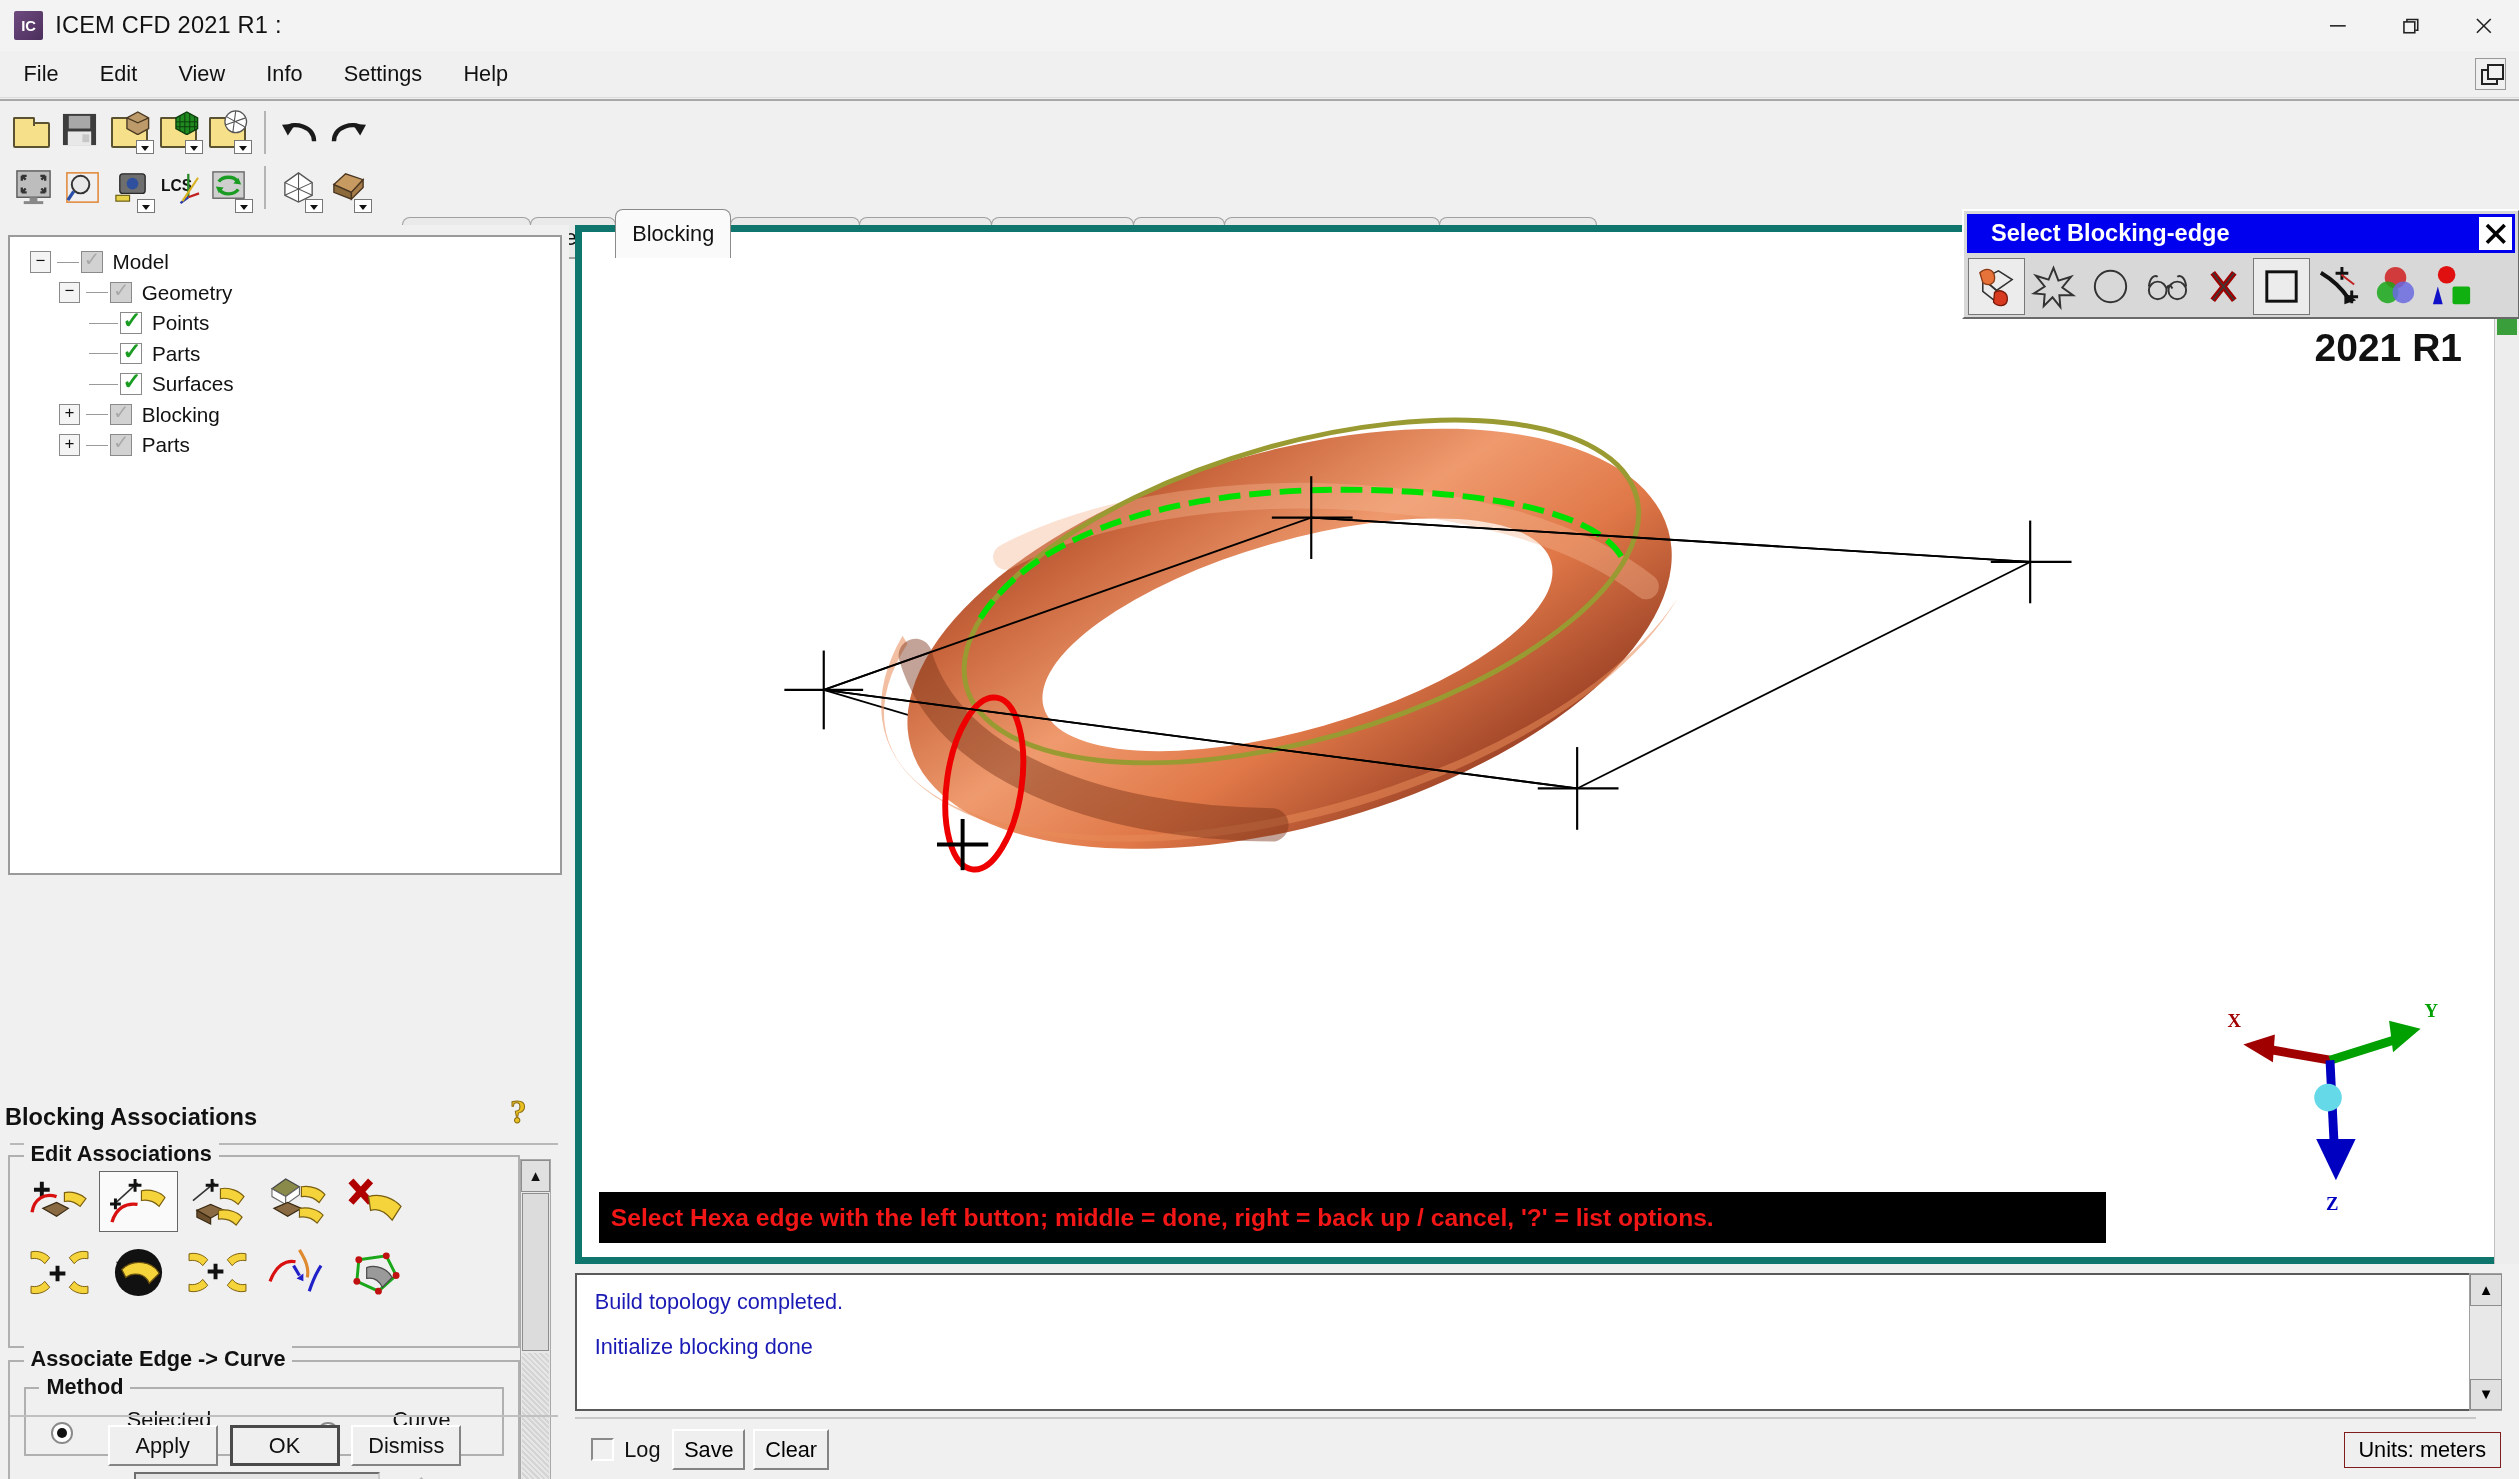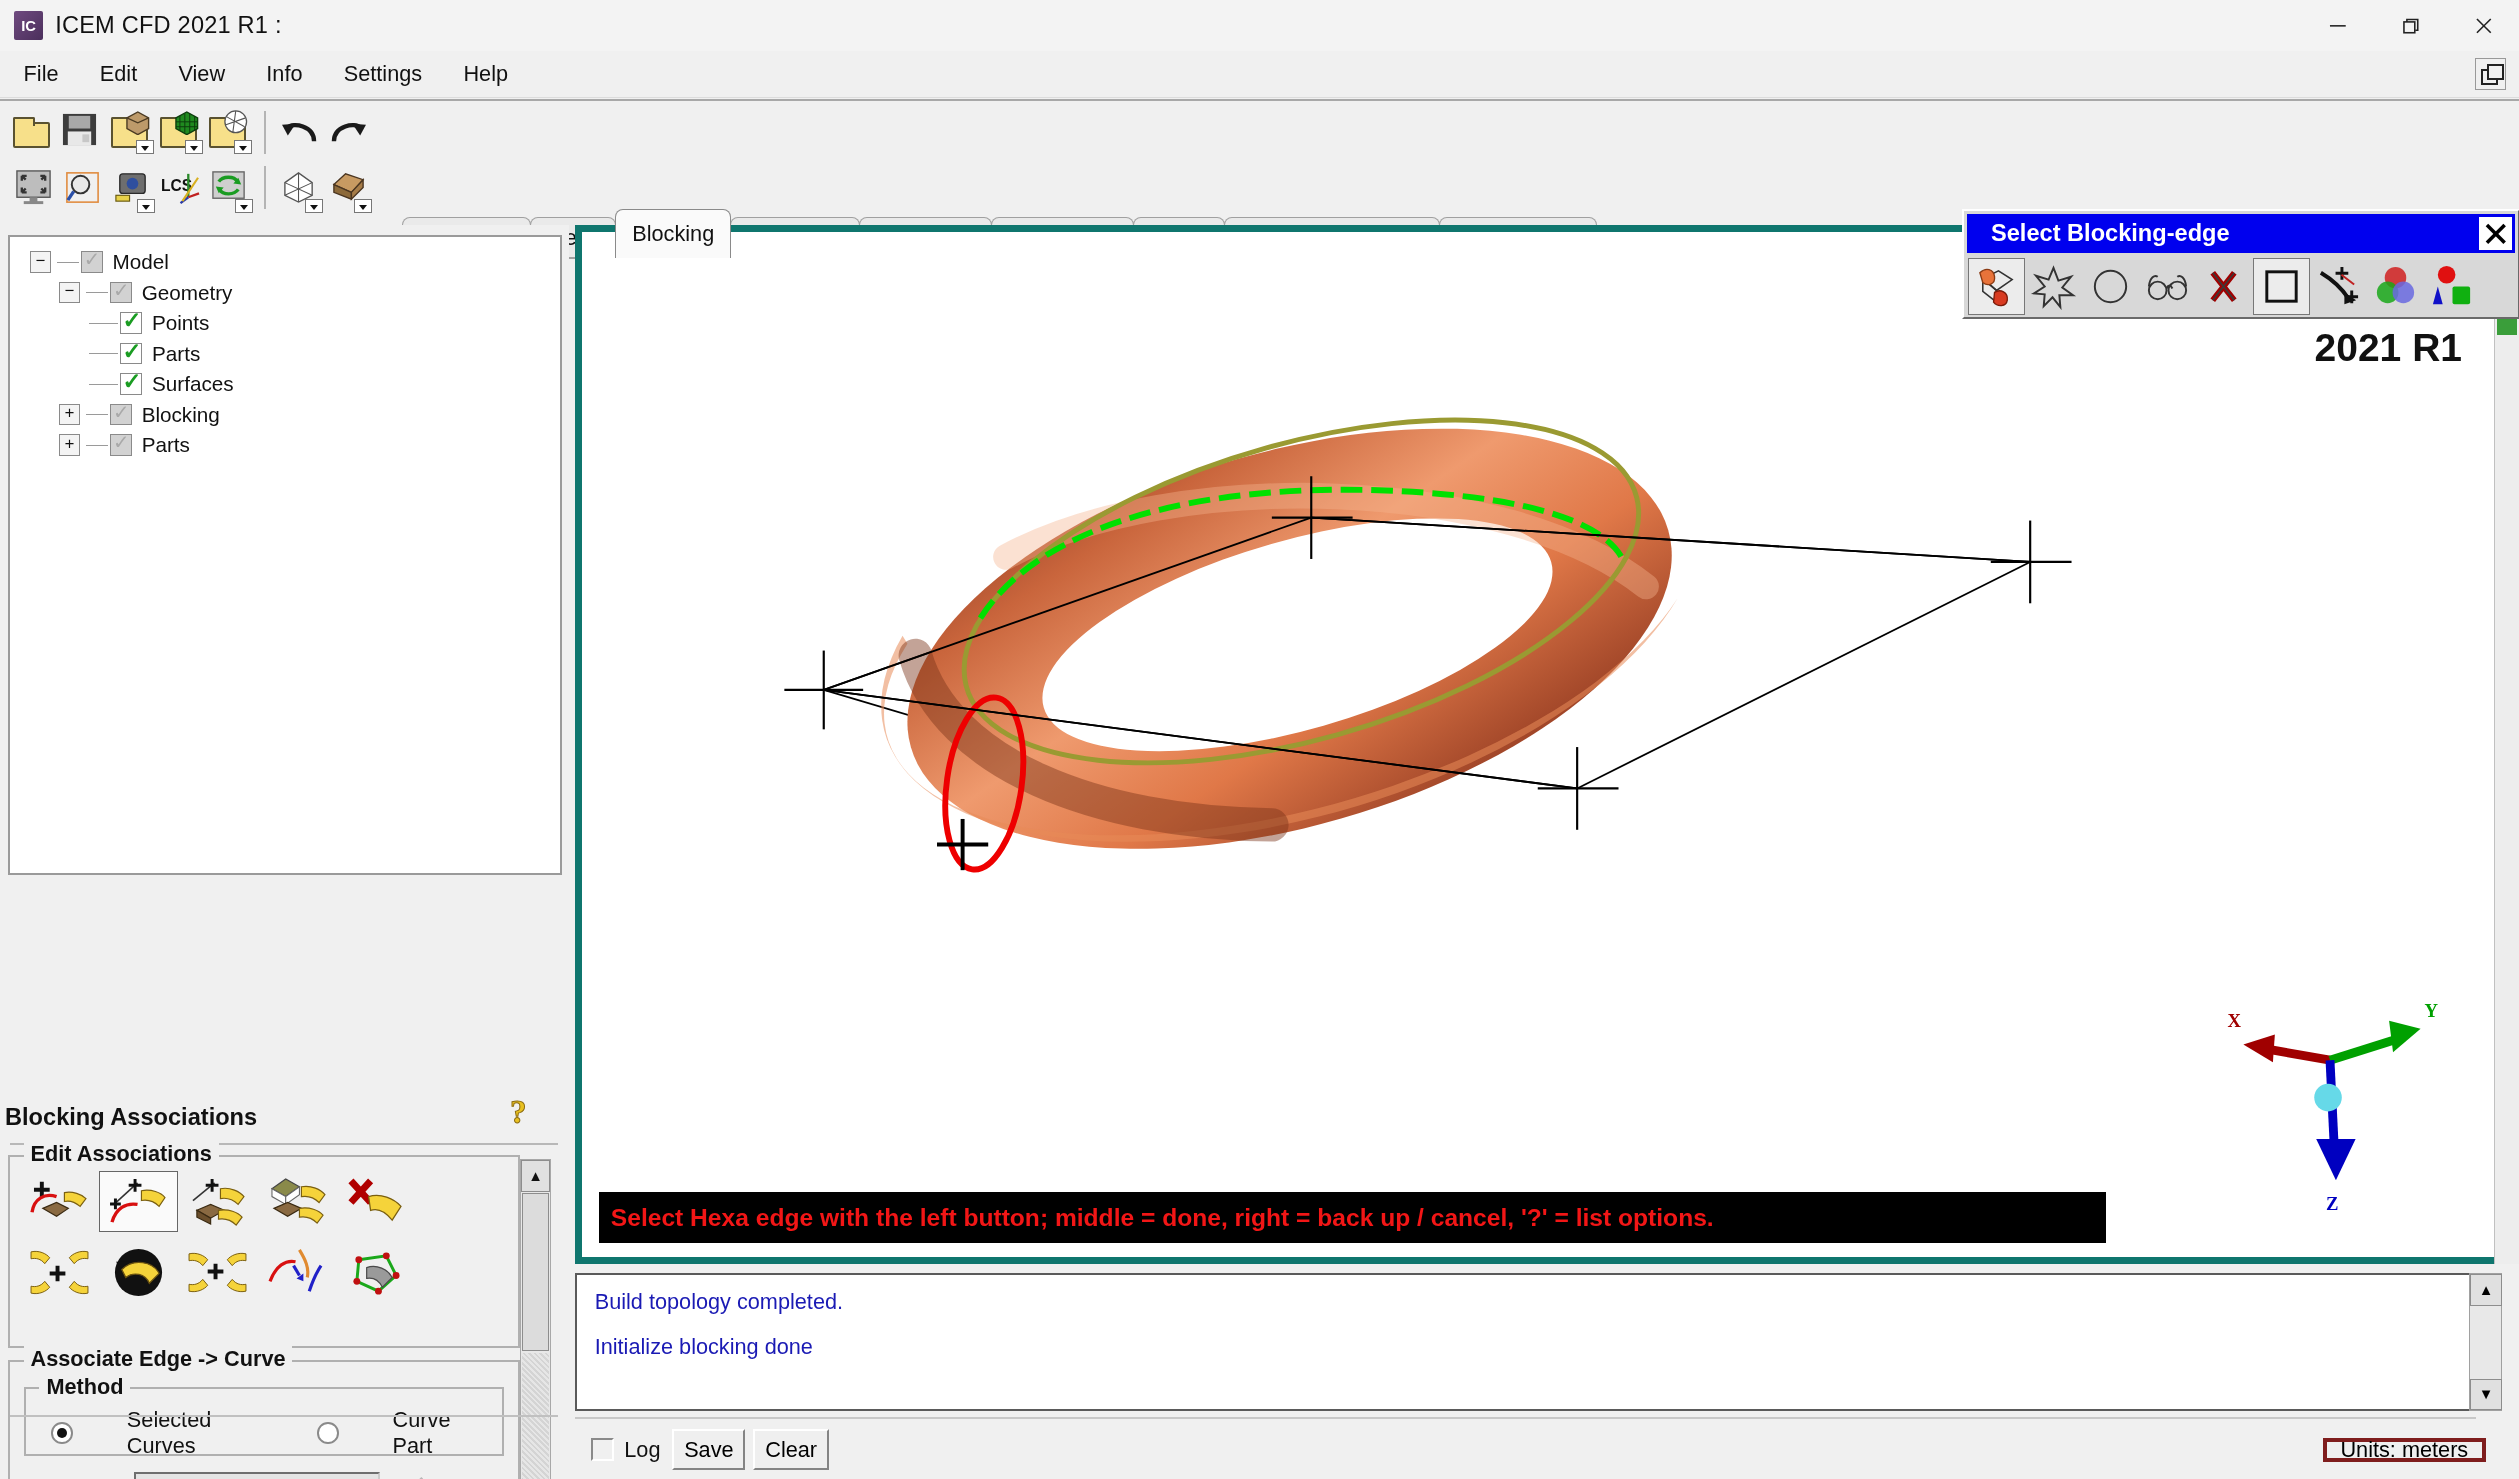--- a/index.html
+++ b/index.html
@@ -325,23 +325,23 @@
     width: 23.6px; height: 23.6px; border: 2px solid; border-color:#8a8a8a #fff #fff #8a8a8a;
     background: #f0f0f0; margin-left: 15.8px; margin-right: 9.9px; flex: none;
   }
   .botlabel { font-size: 21.7px; color: #111; margin-right: 11.8px; }
   .sbtn {
     height: 41px; padding: 0 9.9px; margin-right: 7.9px;
     background: #efefef; border: 2px solid; border-color: #fff #848484 #848484 #fff;
     font-size: 21.7px; display: flex; align-items: center; justify-content: center;
   }
   .units {
-    margin-left: auto; margin-right: 34px;
-    height: 24px; padding: 0 13.8px;
-    background: #efefef; border: 4px solid #7f1d1d;
+    margin-left: auto; margin-right: 19px;
+    height: 36px; padding: 0 13.8px;
+    background: #efefef; border: 1px solid #7f1d1d;
     font-size: 21.7px; display: flex; align-items: center;
   }
 
   
   .dialog {
     position: absolute; left: 1962px; top: 209px; width: 558px; height: 110px;
     background: #d8d8d8; border: 2px solid; border-color: #fff #6a6a6a #6a6a6a #fff;
     z-index: 40;
   }
   .dlg-title {
@@ -852,20 +852,25 @@
     </div>
 
     <div class="side-scroll">
       <div class="sb-arrow" style="top:0">▲</div>
       <div class="sb-thumb"></div>
       <div class="sb-track"></div>
 
     </div>
 
     <div class="btnbar-rule"></div>
+    <div class="btnbar">
+      <div class="pbtn">Apply</div>
+      <div class="pbtn default">OK</div>
+      <div class="pbtn">Dismiss</div>
+    </div>
   </div>
 
   <div class="viewport">
 
     <div class="watermark">2021 R1</div>
 
     <svg width="1945" height="1039" viewBox="0 0 1974 1055" style="position:absolute;left:0;top:0">
       <defs>
         <linearGradient id="torusOuter" x1="0" y1="0" x2="0.7" y2="1">
           <stop offset="0%" stop-color="#8e3a22"></stop>

